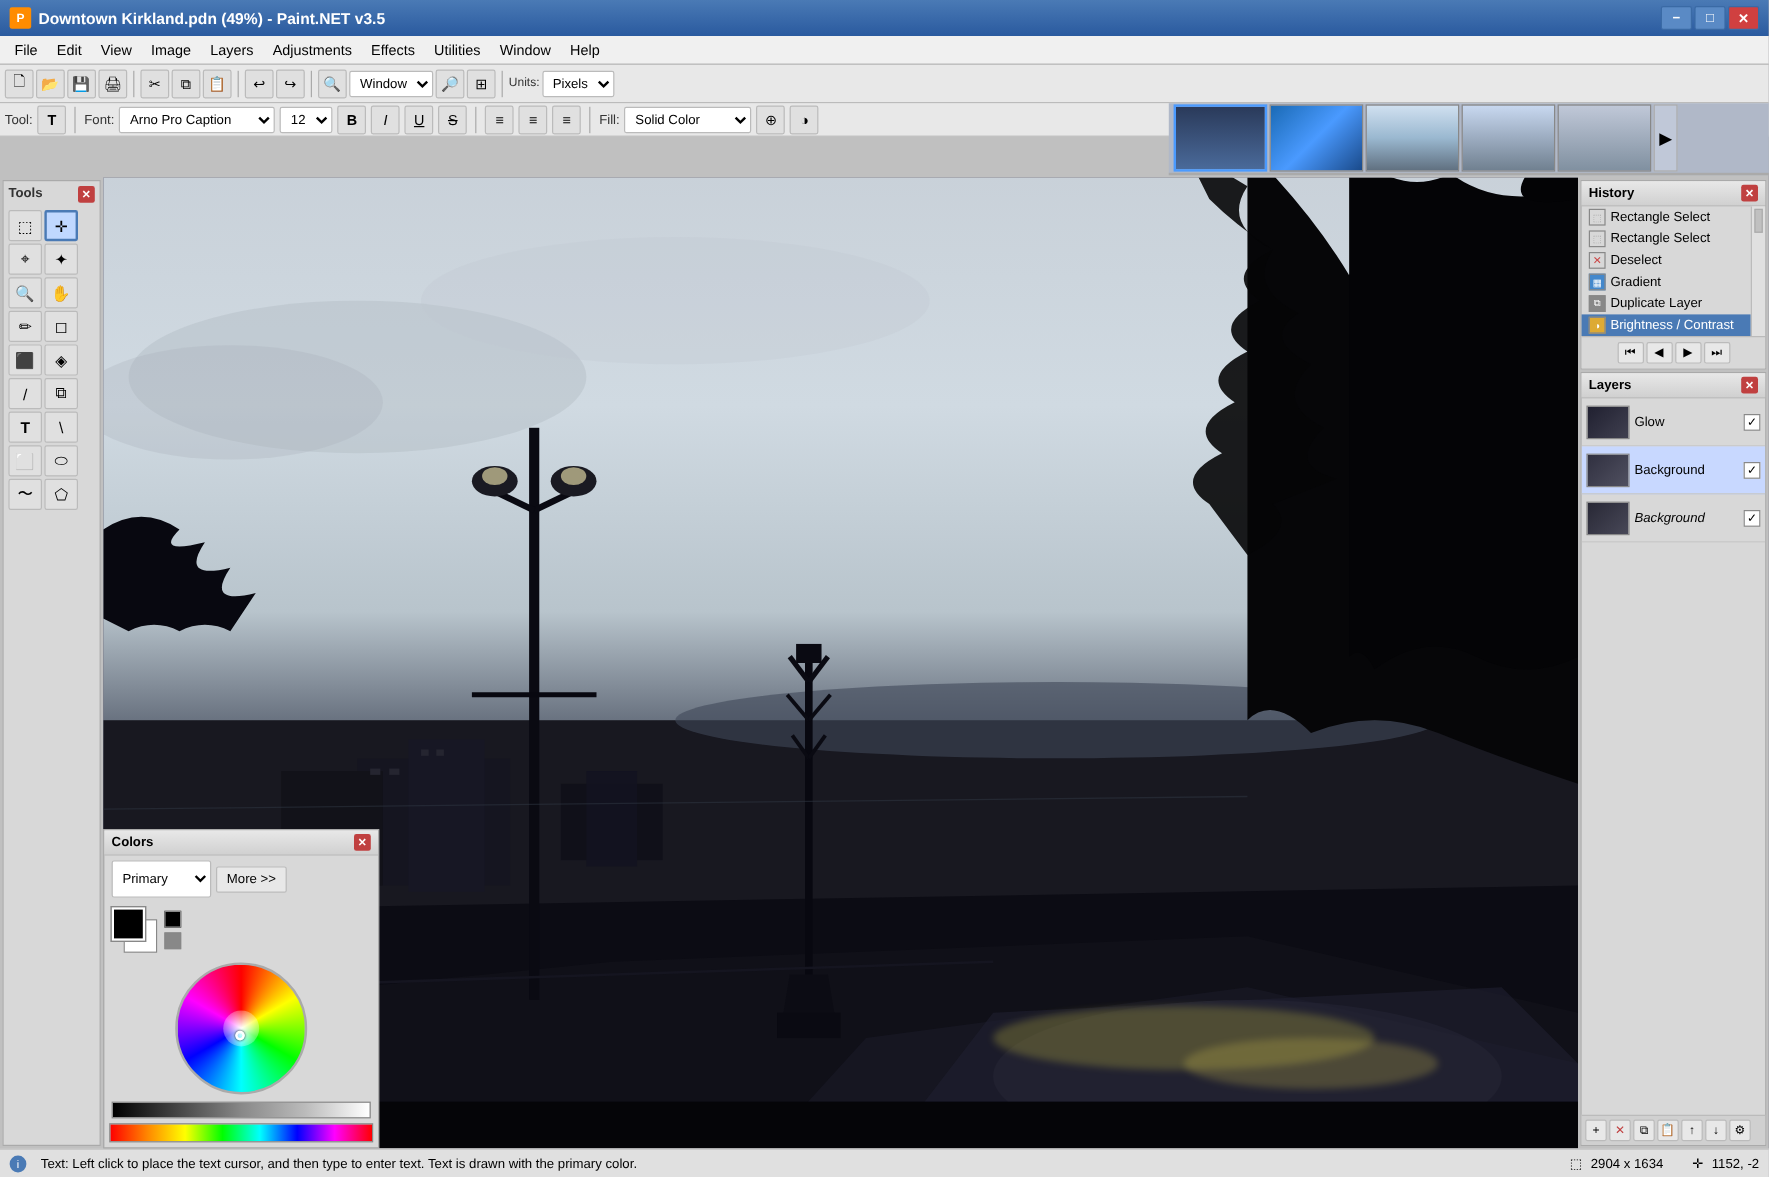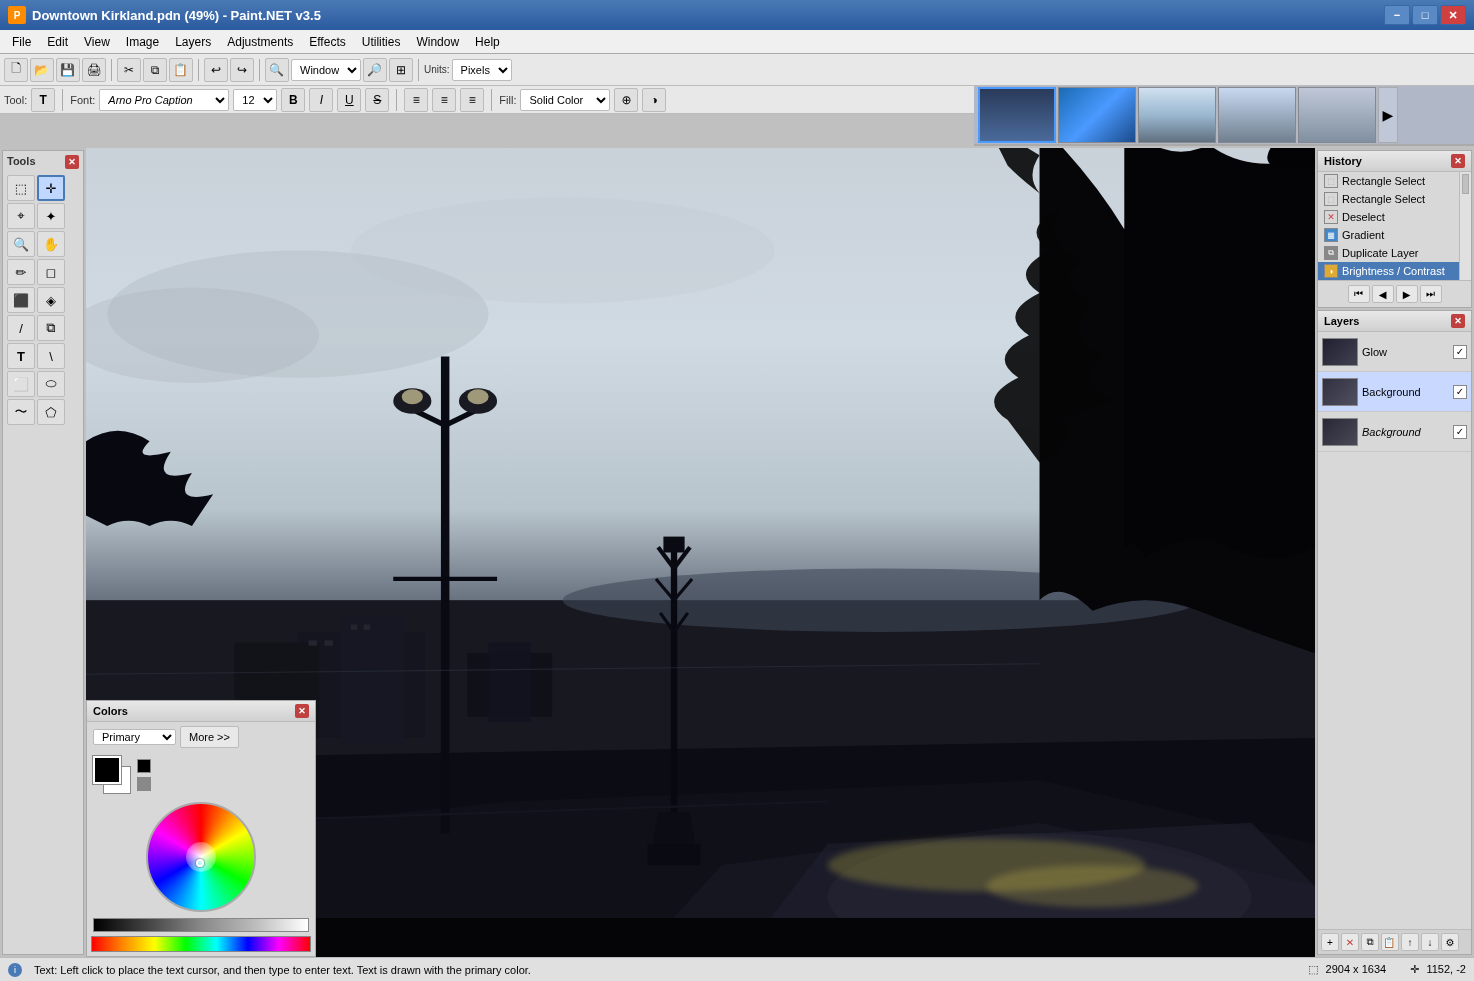--- a/index.html
+++ b/index.html
@@ -68,21 +68,21 @@
     .layer-thumb { width: 36px; height: 28px; background: #555; border: 1px solid #888; flex-shrink: 0; overflow: hidden; }
     .layer-name { flex: 1; font-size: 11px; }
     .layer-check { width: 14px; height: 14px; border: 1px solid #888; background: white; display: flex; align-items: center; justify-content: center; font-size: 10px; }
     #layers-toolbar { padding: 3px; background: #d0d0d0; border-top: 1px solid #bbb; display: flex; gap: 2px; flex-wrap: wrap; }
     .layer-tb-btn { width: 18px; height: 18px; background: #e8e8e8; border: 1px solid #bbb; cursor: pointer; display: flex; align-items: center; justify-content: center; font-size: 10px; border-radius: 2px; }
 
     
     #colors-panel { position: absolute; bottom: 24px; left: 86px; width: 230px; background: #d8d8d8; border: 1px solid #aaa; z-index: 10; }
     #colors-title { background: linear-gradient(to bottom, #e8e8e8, #d0d0d0); padding: 3px 6px; font-size: 11px; font-weight: bold; display: flex; justify-content: space-between; align-items: center; border-bottom: 1px solid #bbb; }
     #colors-controls { padding: 4px 6px; display: flex; gap: 4px; align-items: center; }
-    .colors-select { height: 16px; font-size: 11px; border: 1px solid #bbb; background: white; padding: 0 4px; border-radius: 2px; }
+    .colors-select { height: 31px; font-size: 11px; border: 1px solid #bbb; background: white; padding: 0 4px; border-radius: 2px; }
     .more-btn { height: 22px; padding: 0 8px; font-size: 11px; background: #e8e8e8; border: 1px solid #bbb; cursor: pointer; border-radius: 2px; }
     #color-swatches { padding: 4px 6px; display: flex; align-items: center; gap: 6px; }
     .swatch-stack { position: relative; width: 38px; height: 38px; }
     .swatch-bg { width: 28px; height: 28px; background: white; border: 1px solid #888; position: absolute; bottom: 0; right: 0; }
     .swatch-fg { width: 28px; height: 28px; background: black; border: 2px solid white; box-shadow: 0 0 0 1px #888; position: absolute; top: 0; left: 0; cursor: pointer; }
     #color-wheel-container { padding: 4px 6px 6px; display: flex; justify-content: center; }
     #color-wheel { width: 110px; height: 110px; border-radius: 50%; background: conic-gradient(red, yellow, lime, cyan, blue, magenta, red); border: 2px solid #aaa; position: relative; cursor: crosshair; }
     #color-wheel-inner { position: absolute; top: 50%; left: 50%; transform: translate(-50%, -50%); width: 30px; height: 30px; border-radius: 50%; background: radial-gradient(white, transparent); }
     #color-wheel-cursor { position: absolute; width: 8px; height: 8px; border: 2px solid white; border-radius: 50%; top: 52%; left: 45%; box-shadow: 0 0 2px black; }
     #gradient-bar { margin: 0 6px 4px; height: 14px; background: linear-gradient(to right, #000, #444, #888, #bbb, #fff); border: 1px solid #888; cursor: pointer; }
@@ -159,37 +159,37 @@
   <select class="tb-select">
     <option>Pixels</option>
   </select>
 </div>
 
 <div id="toolbar2">
   <span class="tb2-label">Tool:</span>
   <div class="tb-btn" style="font-weight:bold;">T</div>
   <div class="tb-separator"></div>
   <span class="tb2-label">Font:</span>
-  <select class="tb-select" style="width:130px;font-style:italic;">
+  <select class="tb-select" style="width:130px;">
     <option>Arno Pro Caption</option>
   </select>
   <select class="tb-select" style="width:44px;">
     <option>12</option>
   </select>
   <div class="tb-btn" style="font-weight:bold;">B</div>
   <div class="tb-btn" style="font-style:italic;">I</div>
   <div class="tb-btn" style="text-decoration:underline;">U</div>
   <div class="tb-btn" style="text-decoration:line-through;">S</div>
   <div class="tb-separator"></div>
   <div class="tb-btn">≡</div>
   <div class="tb-btn">≡</div>
   <div class="tb-btn">≡</div>
   <div class="tb-separator"></div>
   <span class="tb2-label">Fill:</span>
-  <select class="tb-select" style="width:90px;">
+  <select class="tb-select" style="width:106px;">
     <option>Solid Color</option>
   </select>
   <div class="tb-btn">⊕</div>
   <div class="tb-btn">◑</div>
 </div>
 
 <div id="thumbnail-strip">
   <div class="thumb thumb-selected thumb-1"></div>
   <div class="thumb thumb-2"></div>
   <div class="thumb thumb-3"></div>

